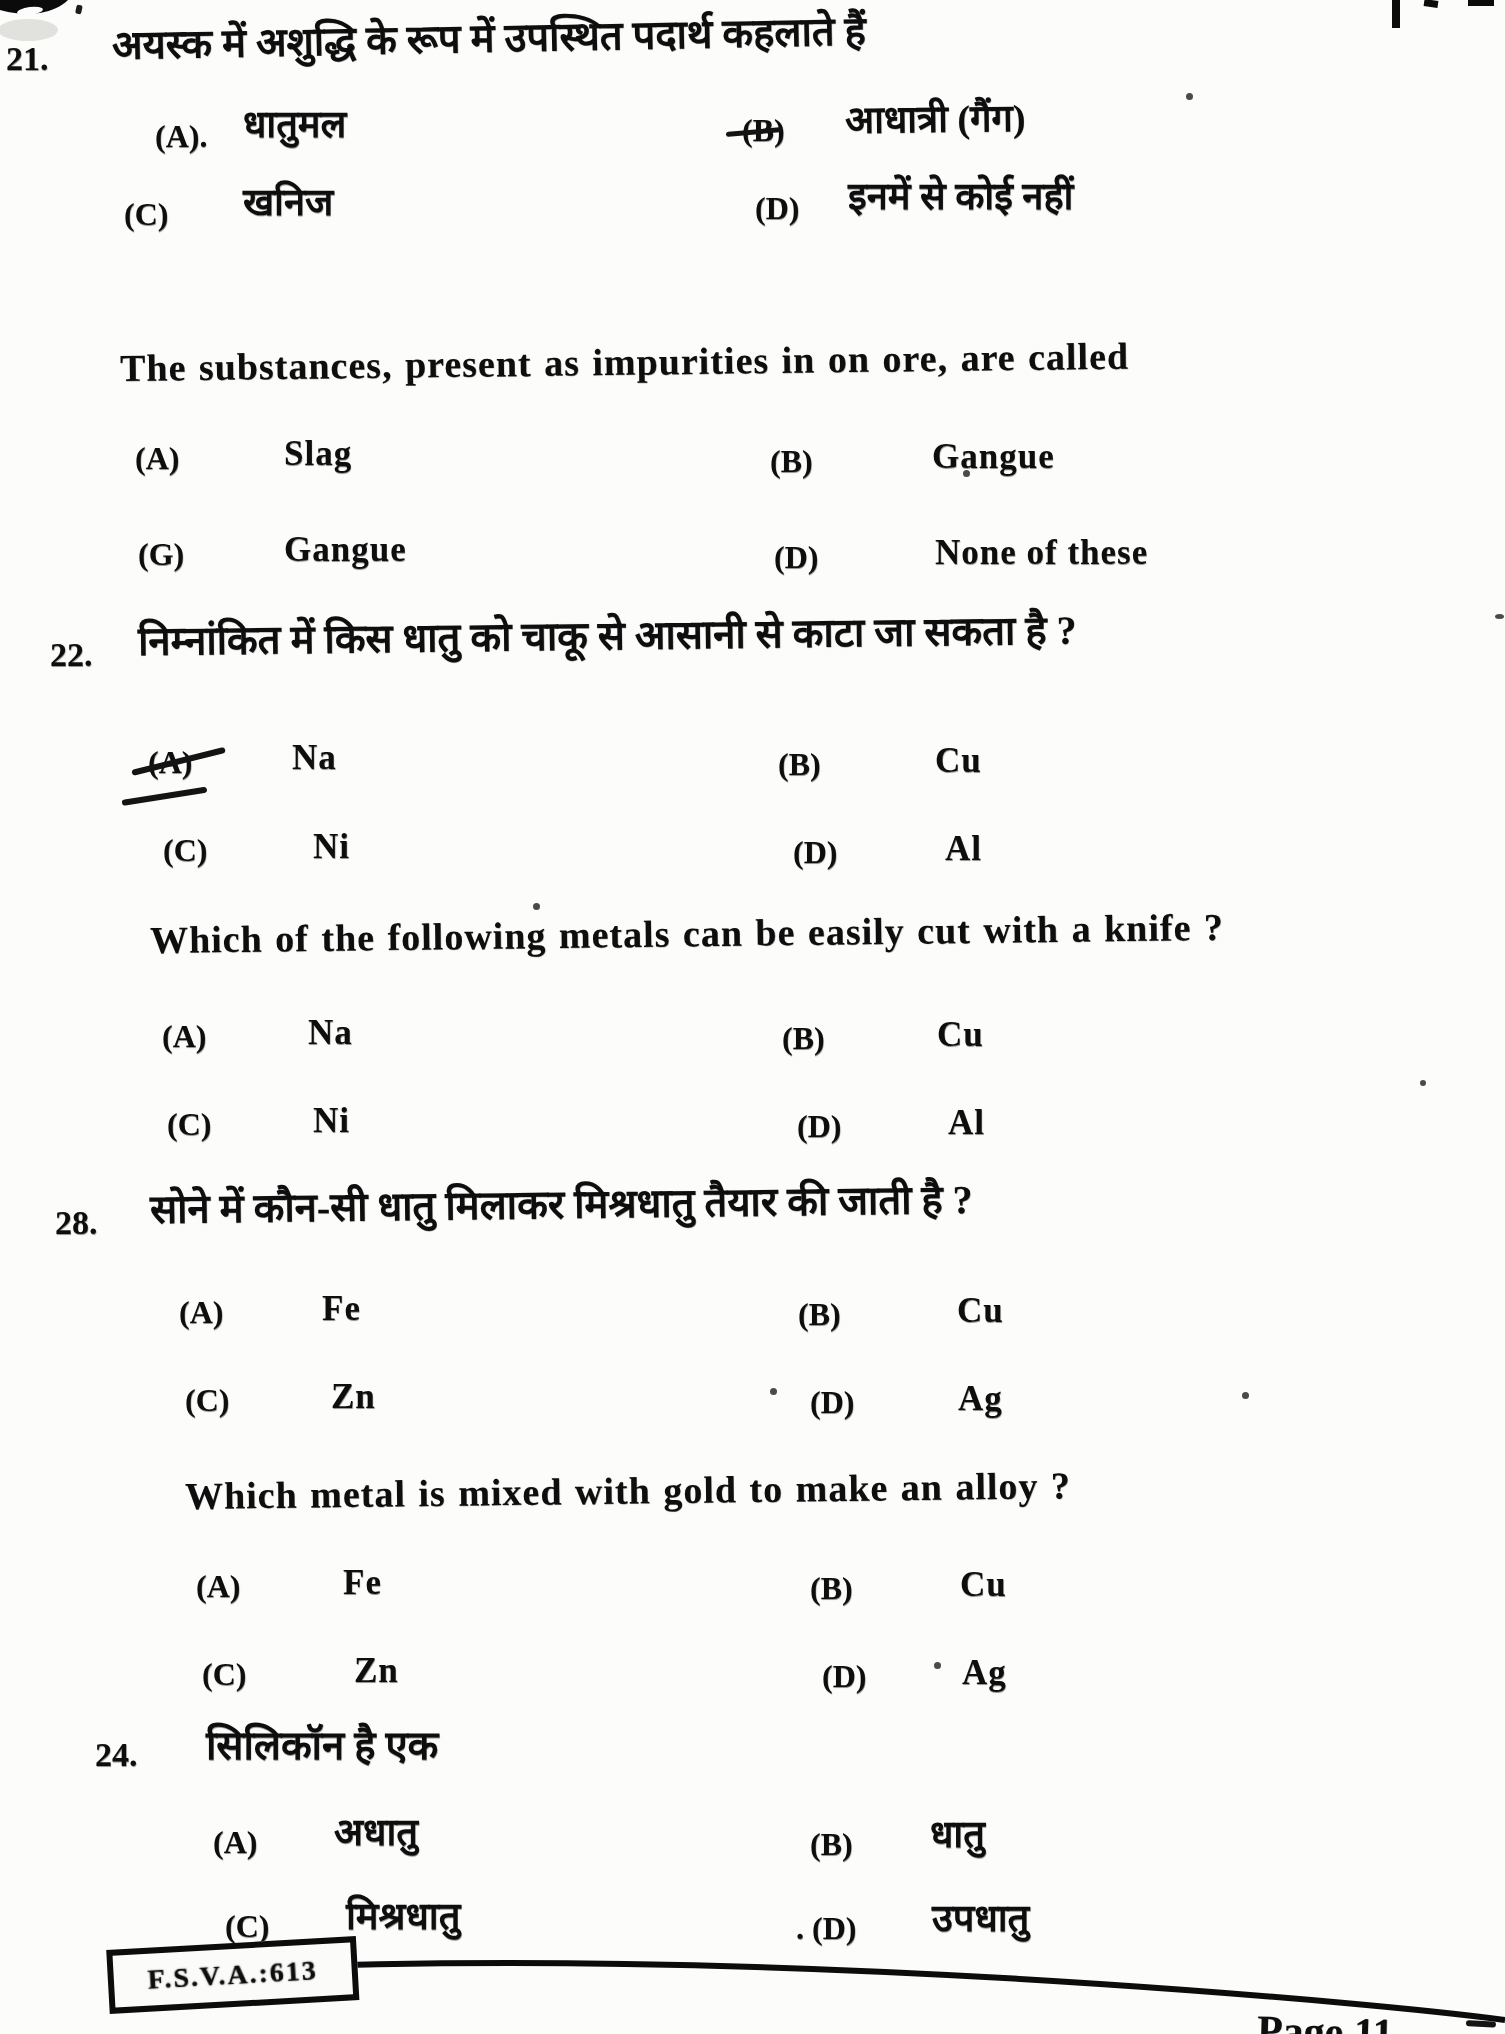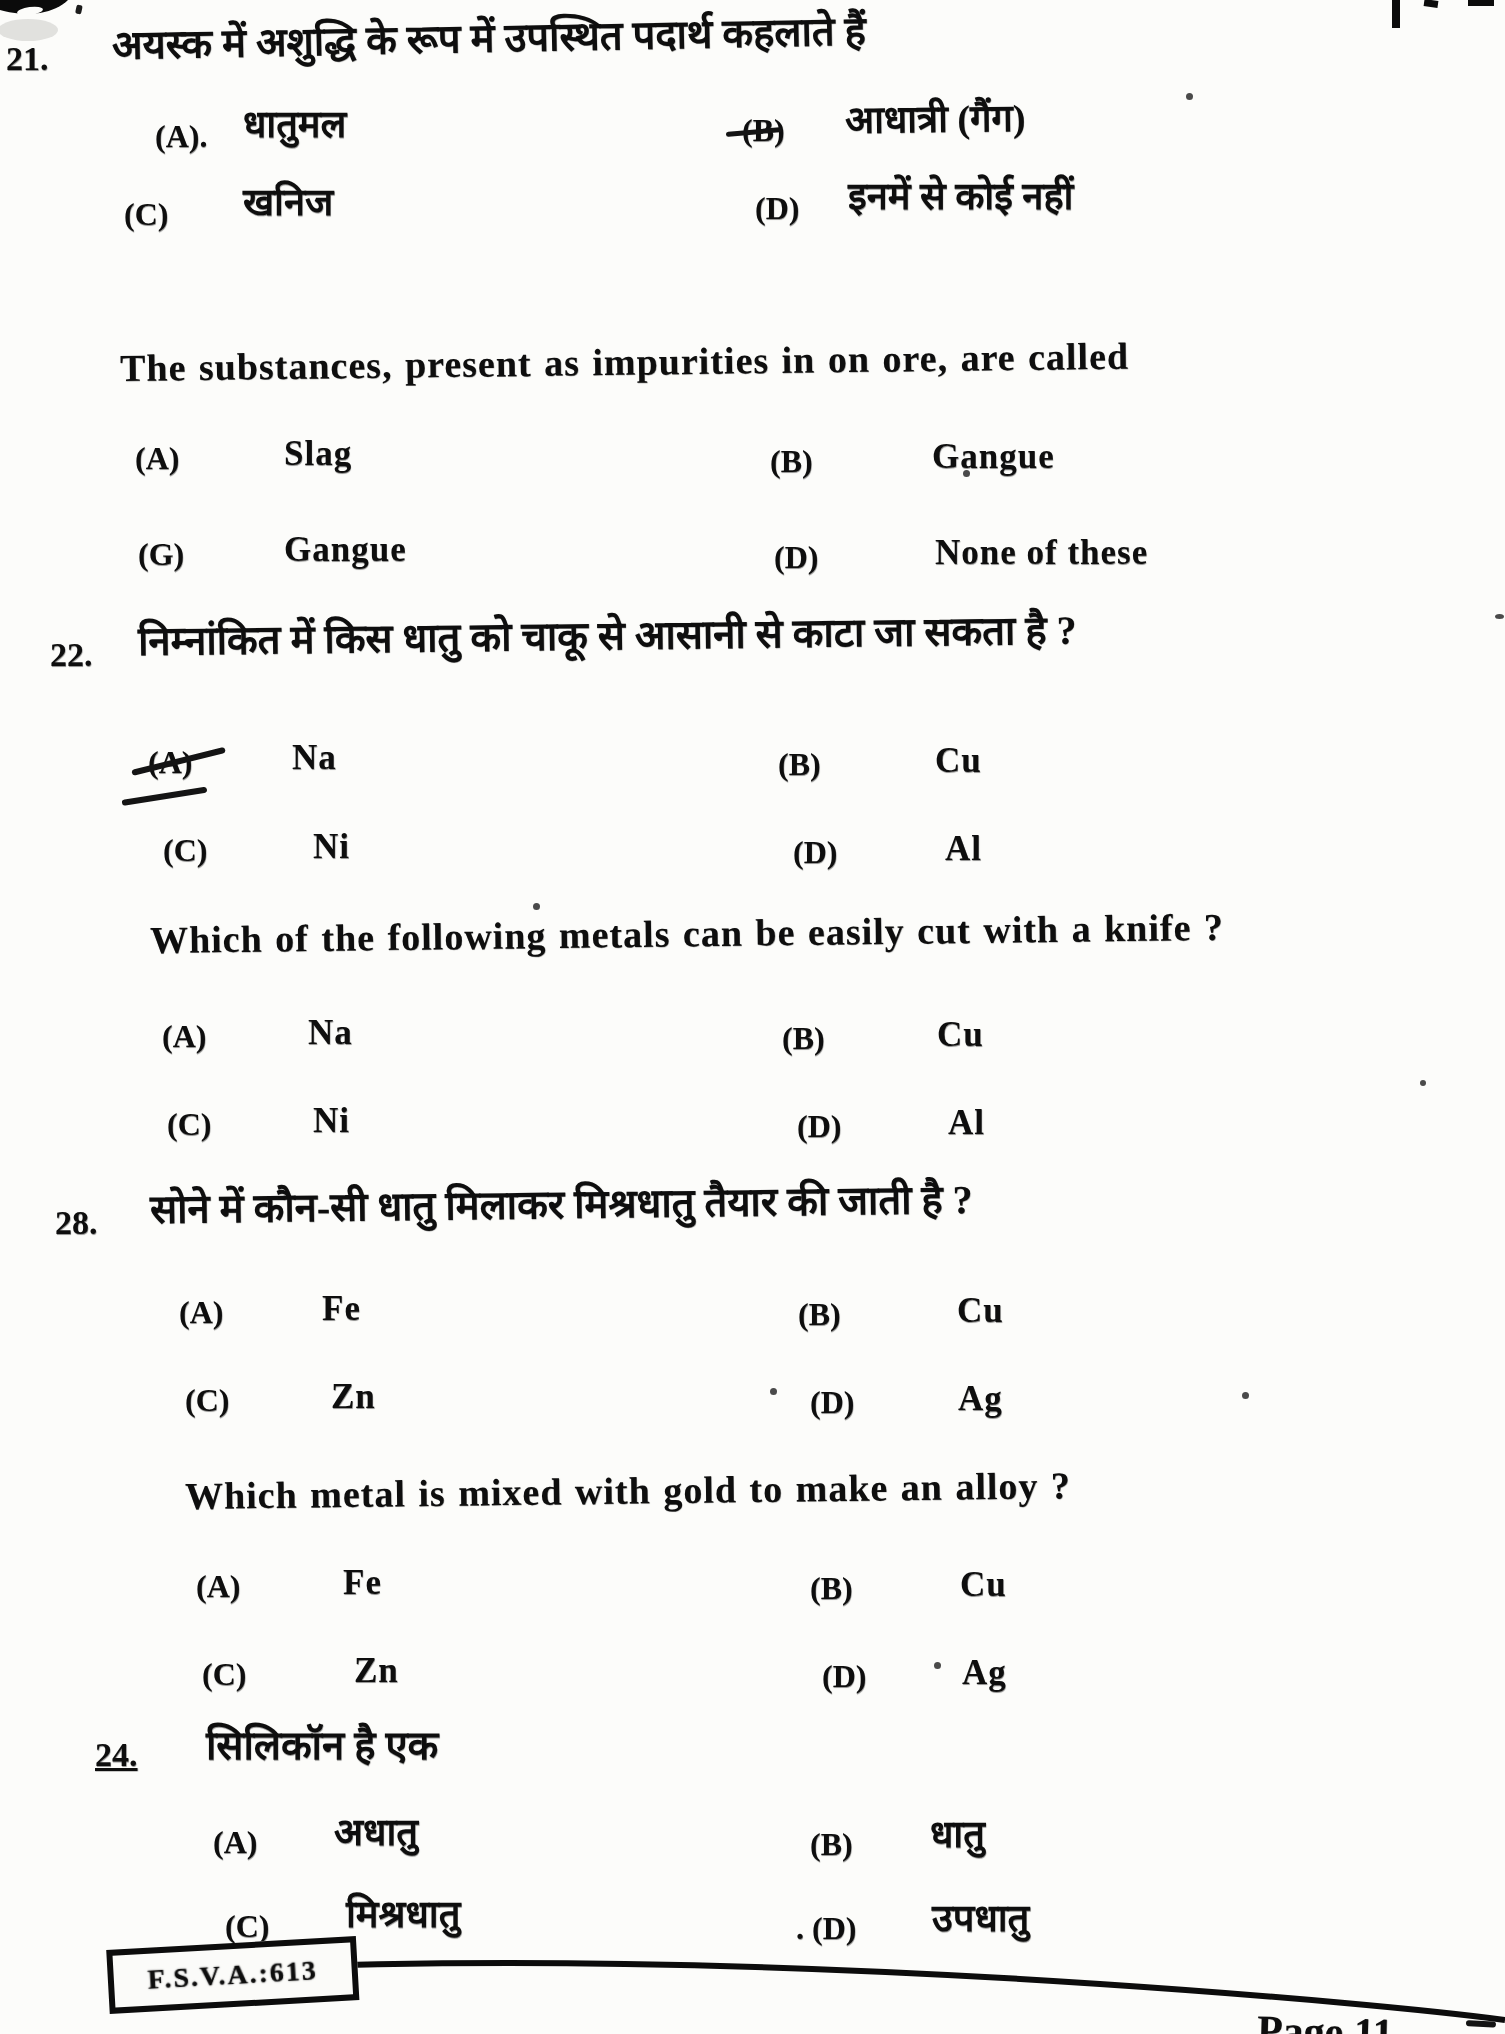--- a/index.html
+++ b/index.html
@@ -120,29 +120,29 @@
 
   <span class="t lbl" style="left:196px;top:1568px;">(A)</span>
   <span class="t sym" style="left:311px;top:1563px;">Fe</span>
   <span class="t lbl" style="left:810px;top:1570px;">(B)</span>
   <span class="t sym" style="left:928px;top:1565px;">Cu</span>
   <span class="t lbl" style="left:202px;top:1656px;">(C)</span>
   <span class="t sym" style="left:322px;top:1651px;">Zn</span>
   <span class="t lbl" style="left:822px;top:1658px;">(D)</span>
   <span class="t sym" style="left:930px;top:1653px;">Ag</span>
 
-  <span class="t num" style="left:95px;top:1736px;text-decoration:underline;">24.</span>
+  <span class="t num" style="left:95px;top:1736px;">24.</span>
   <span class="t hi" style="left:206px;top:1724px;">सिलिकॉन है एक</span>
 
   <span class="t lbl" style="left:213px;top:1824px;">(A)</span>
   <span class="t hiopt" style="left:334px;top:1812px;">अधातु</span>
   <span class="t lbl" style="left:810px;top:1826px;">(B)</span>
   <span class="t hiopt" style="left:930px;top:1814px;">धातु</span>
   <span class="t lbl" style="left:225px;top:1908px;">(C)</span>
-  <span class="t hiopt" style="left:346px;top:1896px;font-family:Liberation Mono, monospace;">मिश्रधातु</span>
+  <span class="t hiopt" style="left:346px;top:1896px;">मिश्रधातु</span>
   <span class="t lbl" style="left:796px;top:1910px;">. (D)</span>
   <span class="t hiopt" style="left:932px;top:1898px;">उपधातु</span>
 
   <svg id="footer-line" width="1505" height="94" viewBox="0 0 1505 94">
     <path d="M150,34 C450,14 800,24 1100,44 C1280,56 1430,70 1505,80" stroke="#0c0c0c" stroke-width="6" fill="none"></path>
   </svg>
 
   <div id="code-box">
     <span>F.S.V.A.:613</span>
   </div>

